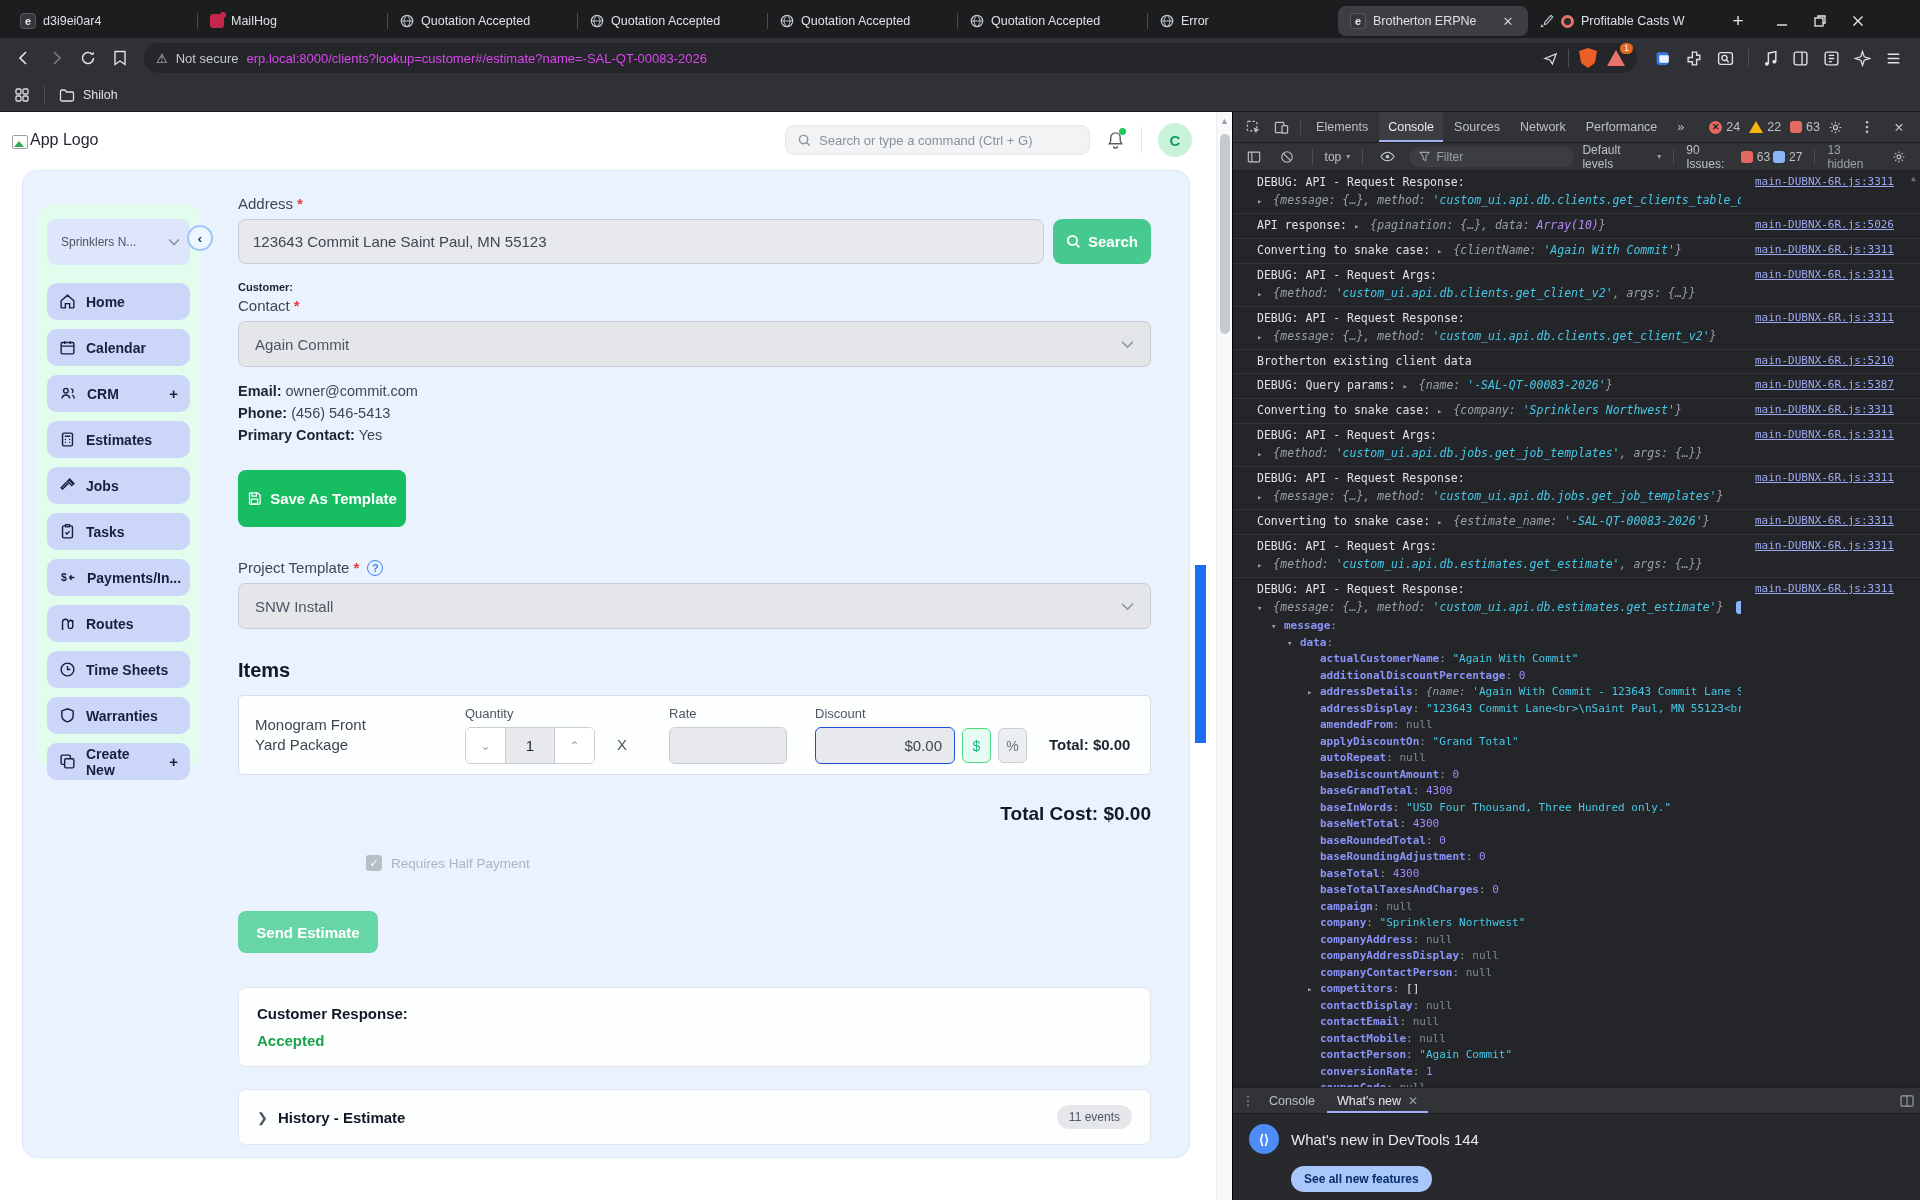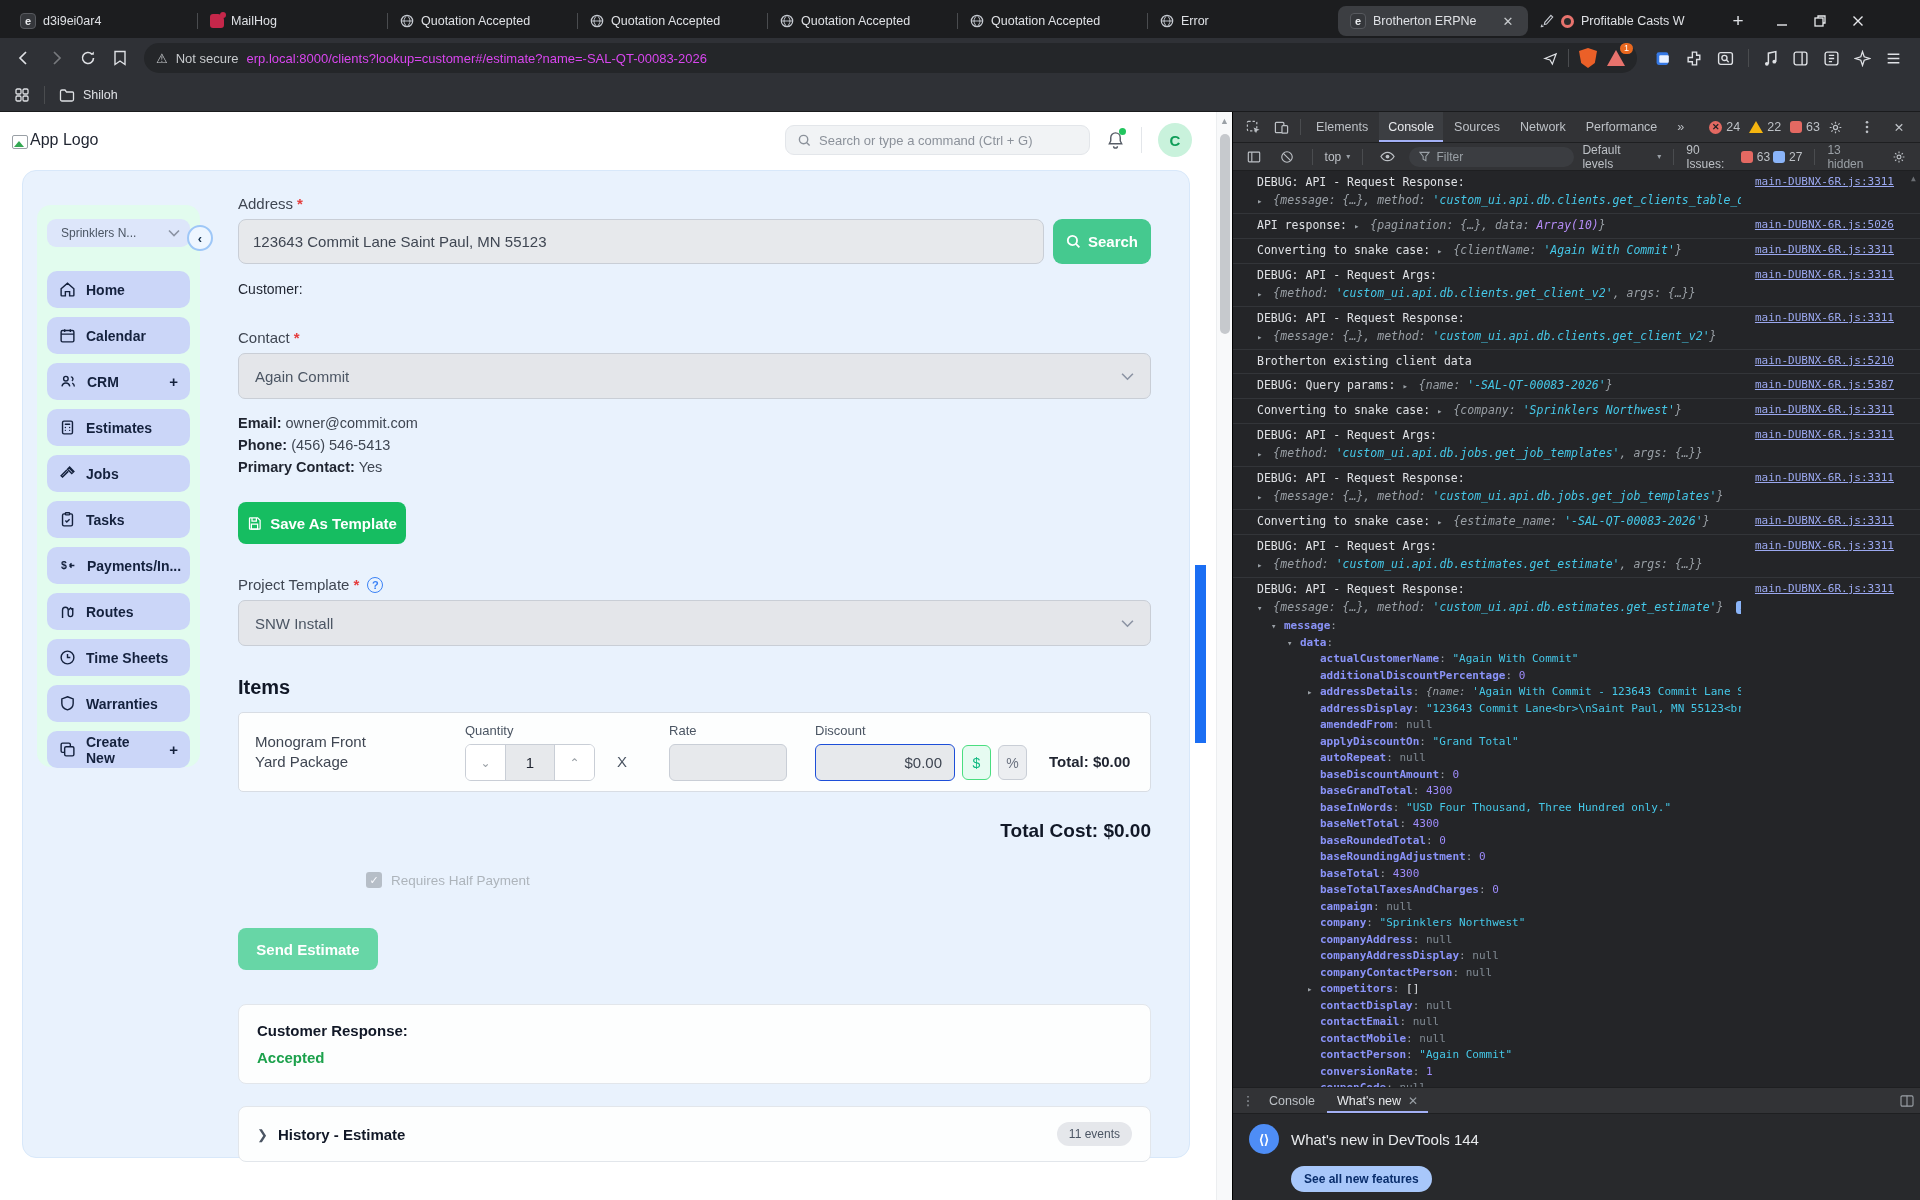--- a/index.html
+++ b/index.html
@@ -63,49 +63,49 @@
     display:flex; align-items:center; gap:8px; padding:0 12px; color:#8b919a; font-size:13px;}
   .bell { position:relative; color:#565c66; }
   .bell .dot { position:absolute; top:-2px; right:-1px; width:7px; height:7px; background:#22c55e; border-radius:50%; }
   .hdr-sep { width:1px; height:26px; background:#e3e6ea; }
   .avatar { width:34px; height:34px; border-radius:50%; background:#c9f2dc; color:#0f9d58; font-weight:700; font-size:15px;
     display:flex; align-items:center; justify-content:center;}
 
   
   .card { position:absolute; left:22px; top:58px; width:1168px; height:988px; background:#e9f2fd; border:1px solid #d8e8fa; border-radius:14px; }
   .sidebar { position:absolute; left:14px; top:34px; width:163px; height:562px; background:#e2fcee; border-radius:14px; padding:14px 10px; }
-  .company-sel { height:28px; background:#dde6fa; border-radius:9px; display:flex; align-items:center; padding:0 10px 0 14px;
-    color:#4b5563; font-size:12px; margin-bottom:24px; }
+  .company-sel { height:46px; background:#dde6fa; border-radius:9px; display:flex; align-items:center; padding:0 10px 0 14px;
+    color:#4b5563; font-size:12px; margin-bottom:18px; }
   .company-sel .chev { margin-left:auto; color:#8b93a3; }
   .collapse-btn { position:absolute; right:-13px; top:20px; width:26px; height:26px; border-radius:50%; background:#eef6ff;
     border:2px solid #9ec7f7; color:#16324f; font-size:13px; font-weight:700; display:flex; align-items:center; justify-content:center;}
   .menu { display:flex; flex-direction:column; gap:9px; }
   .mi { height:37px; background:#cbd6f8; border-radius:10px; display:flex; align-items:center; gap:10px; padding:0 12px;
     color:#14213d; font-size:14px; font-weight:600; }
   .mi svg { flex-shrink:0; }
   .mi .plus { margin-left:auto; font-weight:700; font-size:15px; }
 
   
   .form { position:absolute; left:215px; top:24px; width:913px; }
   .flabel { font-size:15px; color:#3f4652; font-weight:500; margin-bottom:7px; display:flex; align-items:center; gap:4px;}
   .req { color:#e53e3e; font-weight:700; }
   .help { width:16px; height:16px; border-radius:50%; border:1.5px solid #3b82f6; color:#3b82f6; font-size:11px; font-weight:700;
     display:inline-flex; align-items:center; justify-content:center; margin-left:4px;}
   .addr-row { display:flex; gap:9px; margin-bottom:17px; }
   .tinput { flex:1; height:45px; background:#e7e9ec; border:1px solid #c9ced6; border-radius:8px; padding:0 14px;
     color:#3f4652; font-size:15px; display:flex; align-items:center; }
   .btn-search { width:98px; height:45px; background:#45c98f; border-radius:9px; color:#fff; font-size:15px; font-weight:600;
     display:flex; align-items:center; justify-content:center; gap:7px; }
-  .plain-label { font-size:14px; font-weight:400; color:#1f2430; margin-bottom:32px;}
+  .plain-label { font-size:11px; font-weight:700; color:#1f2430; margin-bottom:4px;}
   .select { height:46px; background:#e4e6ea; border:1px solid #c9ced6; border-radius:7px; display:flex; align-items:center;
     padding:0 16px; color:#4b5563; font-size:15px; margin-bottom:13px;}
   .select .chev { margin-left:auto; color:#8b93a3; }
   .kv { font-size:14.5px; color:#3f4652; line-height:22px; }
   .kv b { color:#1f2430; }
-  .btn-save { margin-top:24px; height:42px; width:168px; background:#16bd61; border-radius:8px; color:#fff; font-size:15px;
+  .btn-save { margin-top:24px; height:57px; width:168px; background:#16bd61; border-radius:8px; color:#fff; font-size:15px;
     font-weight:600; display:flex; align-items:center; justify-content:center; gap:8px;}
   .pt-label { margin-top:32px; }
   .items-h { margin-top:30px; font-size:20px; font-weight:700; color:#111827; }
   .item-card { margin-top:13px; background:#fdfefe; border:1px solid #d8dde4; border-radius:5px; height:80px;
     display:flex; align-items:center; padding:0 16px; }
   .item-name { width:142px; font-size:15px; color:#3f4652; line-height:20px; }
   .qcol { margin-left:68px; }
   .col-label { font-size:13px; color:#4b5563; margin-bottom:6px; }
   .stepper { display:flex; height:37px; border:1px solid #c9ced6; border-radius:6px; overflow:hidden; background:#fff;}
   .step-btn { width:39px; display:flex; align-items:center; justify-content:center; color:#9aa0a6; font-size:12px; background:#fff; }

